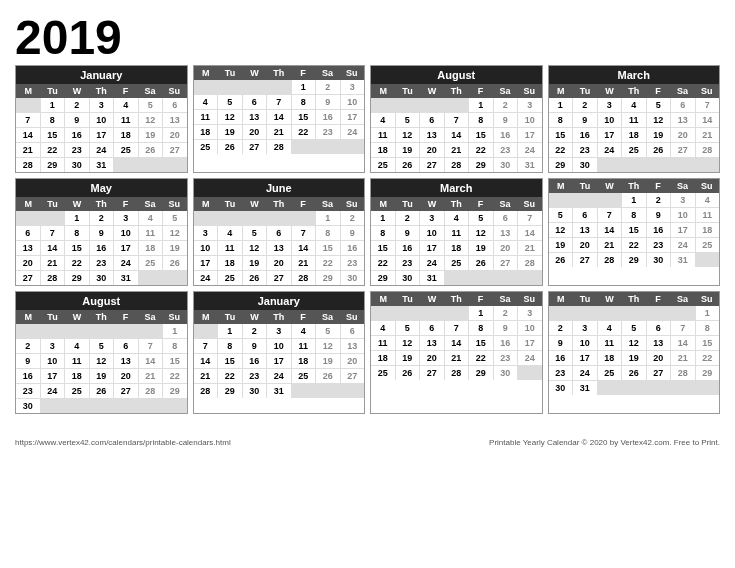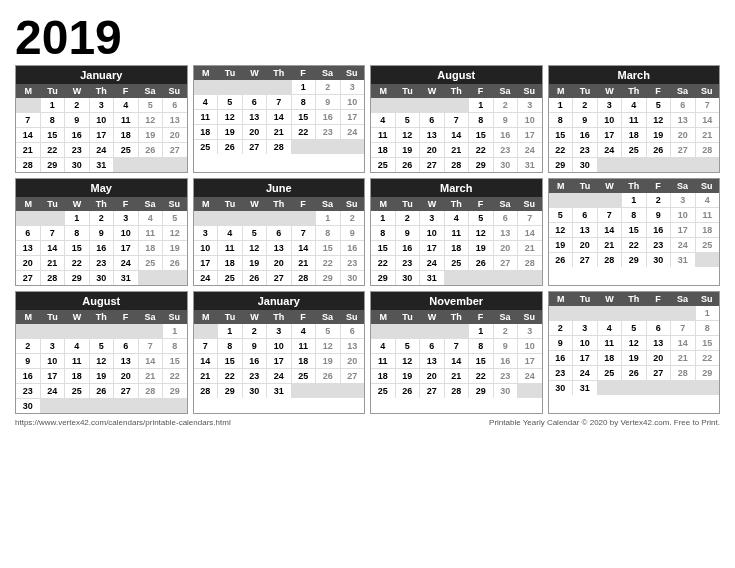--- a/index.html
+++ b/index.html
@@ -61,21 +61,21 @@
     }
     .day-cell.empty {
       background: #ddd;
     }
     .day-cell.weekend {
       color: #888;
     }
     .footer {
       display: flex;
       justify-content: space-between;
-      margin-top: 4px;
+      margin-top: 24px;
       font-size: 8px;
       color: #555;
     }
   </style>
 </head>
 <body>
 
 <div class="year-title">2019</div>
 
 <div class="calendar-grid">
@@ -568,21 +568,20 @@
         <div class="day-cell">28</div>
         <div class="day-cell">29</div>
         <div class="day-cell">30</div>
         <div class="day-cell">31</div>
         <div class="day-cell empty"></div>
         <div class="day-cell empty"></div>
         <div class="day-cell empty"></div>
       </div>
     </div>
     <div class="month-block">
-      <div class="month-header">November</div>
       <div class="dow-row">
         <div class="dow-cell">M</div>
         <div class="dow-cell">Tu</div>
         <div class="dow-cell">W</div>
         <div class="dow-cell">Th</div>
         <div class="dow-cell">F</div>
         <div class="dow-cell">Sa</div>
         <div class="dow-cell">Su</div>
       </div>
       <div class="days-grid">

